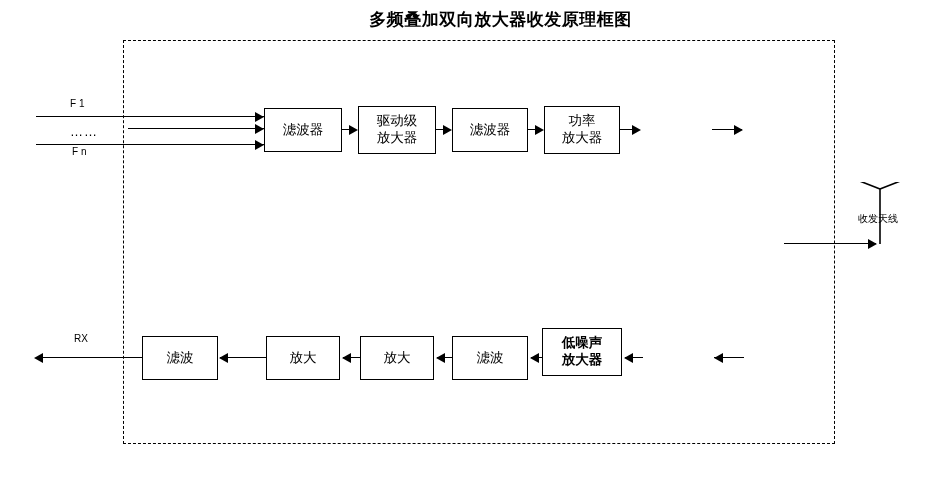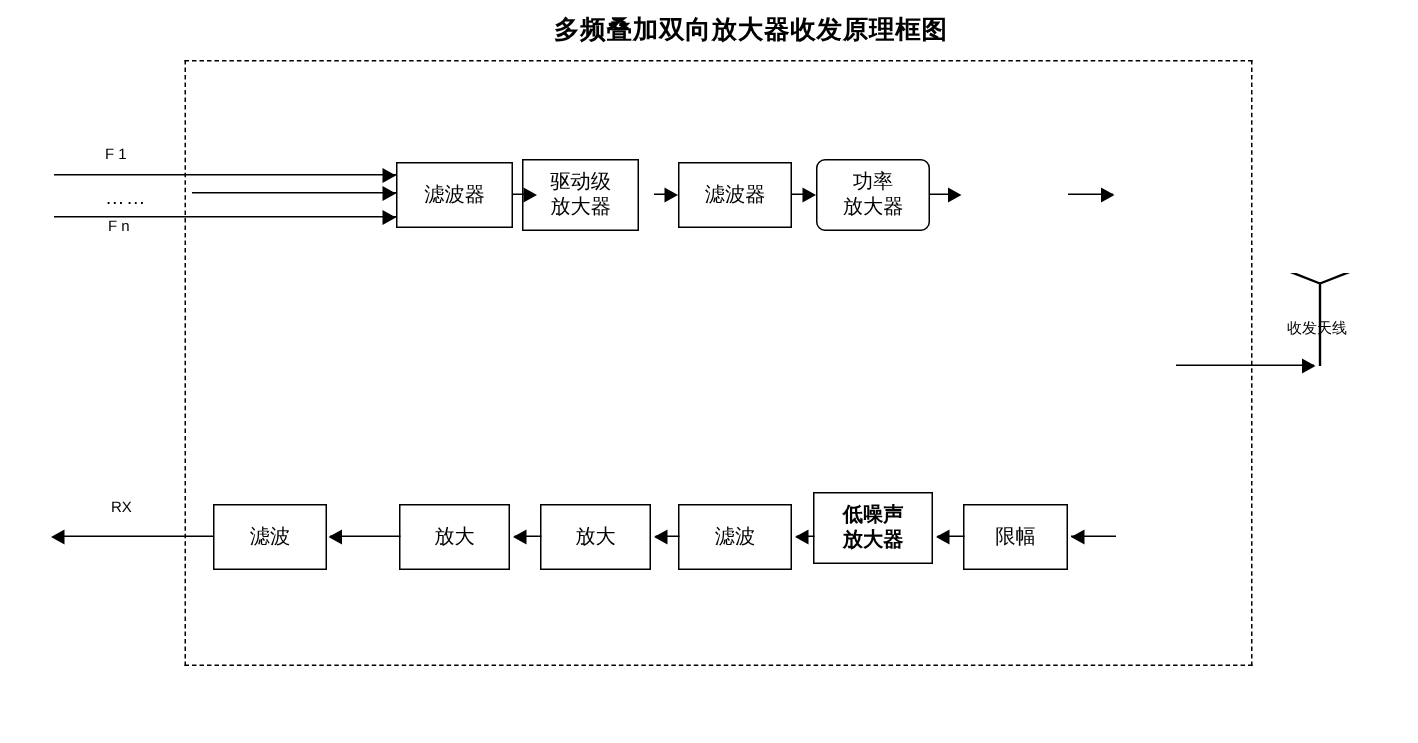--- a/index.html
+++ b/index.html
@@ -101,26 +101,26 @@
   <div class="arrow-r" style="left:227px; top:111.5px;"></div>
 
   <div class="line hline" style="left:100px; top:128px; width:136px;"></div>
   <div class="arrow-r" style="left:227px; top:123.5px;"></div>
 
   <div class="line hline" style="left:8px; top:144px; width:228px;"></div>
   <div class="arrow-r" style="left:227px; top:139.5px;"></div>
 
   <div class="box" style="left:236px; top:108px; width:78px; height:44px;">滤波器</div>
 
-  <div class="box" style="left:320px; top:106px; width:78px; height:48px;">驱动级
+  <div class="box" style="left:330px; top:106px; width:78px; height:48px;">驱动级
 放大器</div>
 
   <div class="box" style="left:424px; top:108px; width:76px; height:44px;">滤波器</div>
 
-  <div class="box" style="left:516px; top:106px; width:76px; height:48px;border-radius:6px;">功率
+  <div class="box" style="left:516px; top:106px; width:76px; height:48px;">功率
 放大器</div>
 
 
   <div class="line hline" style="left:314px; top:129px; width:10px;"></div>
   <div class="arrow-r" style="left:321px; top:124.5px;"></div>
 
   <div class="line hline" style="left:408px; top:129px; width:10px;"></div>
   <div class="arrow-r" style="left:415px; top:124.5px;"></div>
 
   <div class="line hline" style="left:500px; top:129px; width:10px;"></div>
@@ -136,21 +136,20 @@
   <div class="line hline" style="left:756px; top:243px; width:92px;"></div>
   <div class="arrow-r" style="left:840px; top:238.5px;"></div>
 
   <svg class="ant" style="left:820px; top:182px;" width="64" height="70" viewBox="0 0 64 70">
     <line x1="32" y1="7" x2="32" y2="62" stroke="#000000" stroke-width="1.6"></line>
     <line x1="32" y1="7" x2="9" y2="-2" stroke="#000000" stroke-width="1.6"></line>
     <line x1="32" y1="7" x2="55" y2="-2" stroke="#000000" stroke-width="1.6"></line>
   </svg>
   <div class="label" style="left:830px; top:212px;font-family:Liberation Mono, monospace;">收发天线</div>
 
-  <div class="box" style="left:614px; top:336px; width:70px; height:44px;">限幅</div>
 
   <div class="box" style="left:514px; top:328px; width:80px; height:48px;font-weight:bold;">低噪声
 放大器</div>
 
   <div class="box" style="left:424px; top:336px; width:76px; height:44px;">滤波</div>
 
   <div class="box" style="left:332px; top:336px; width:74px; height:44px;">放大</div>
 
   <div class="box" style="left:238px; top:336px; width:74px; height:44px;">放大</div>
 

